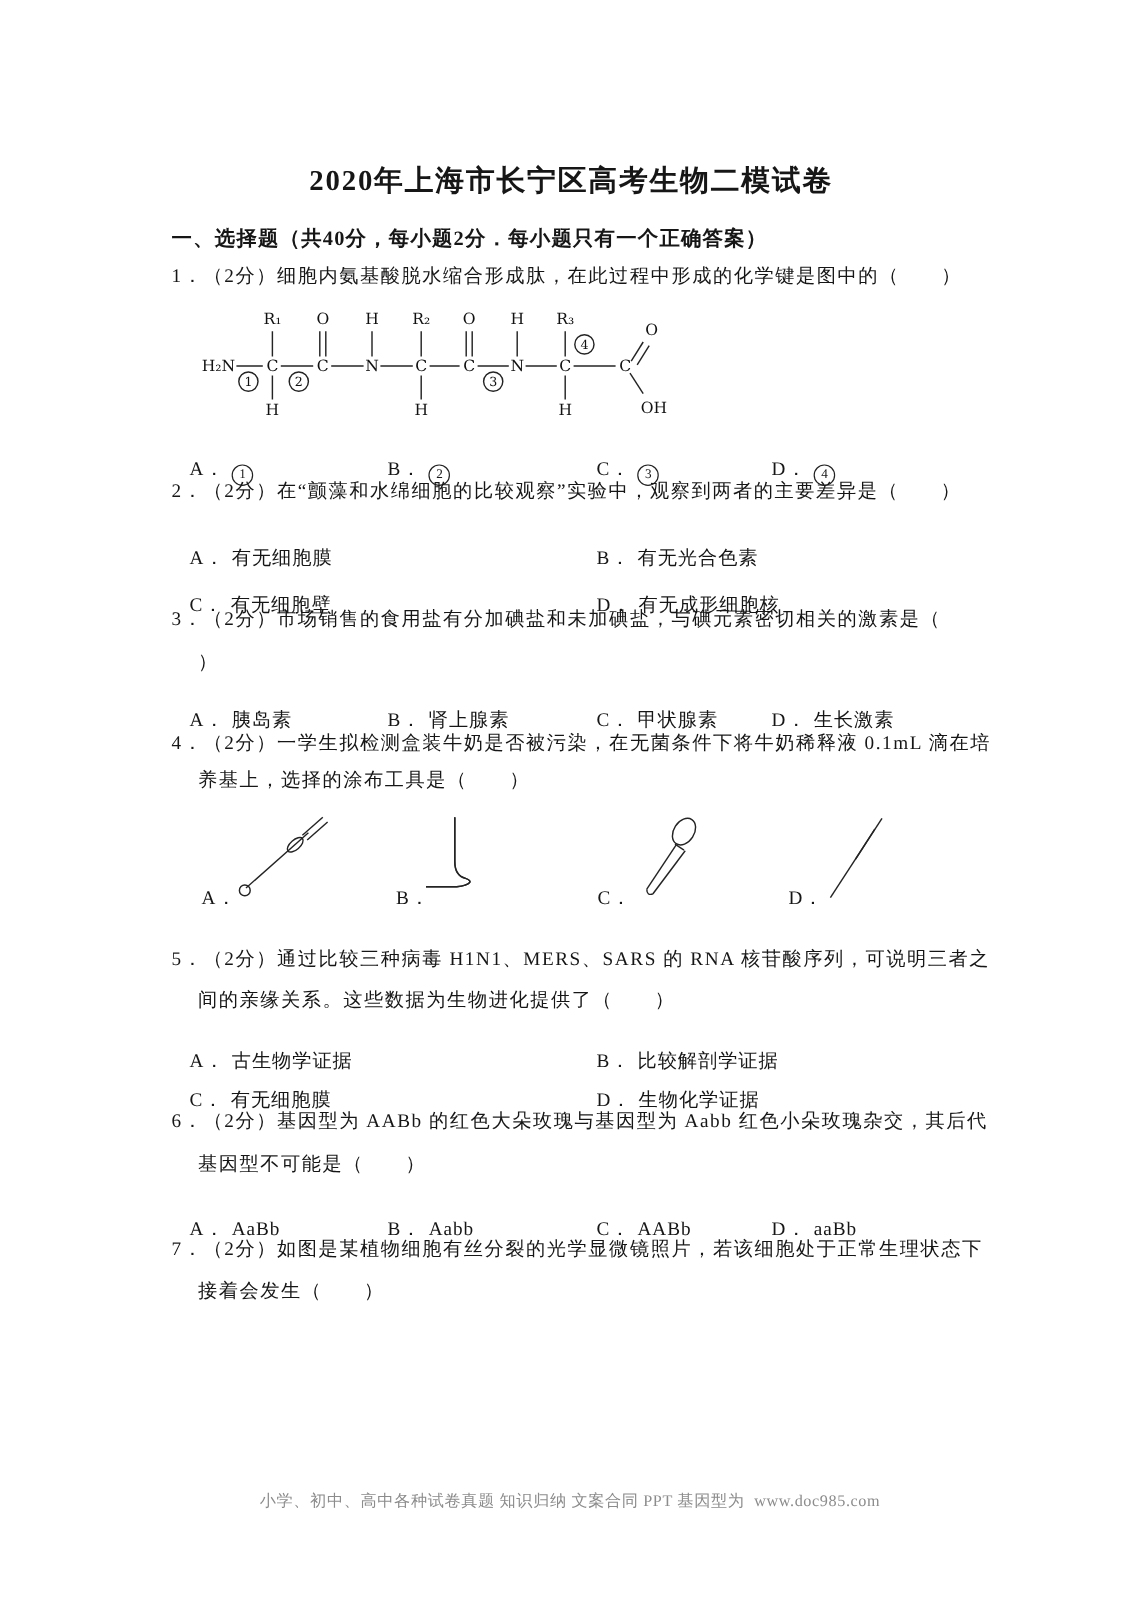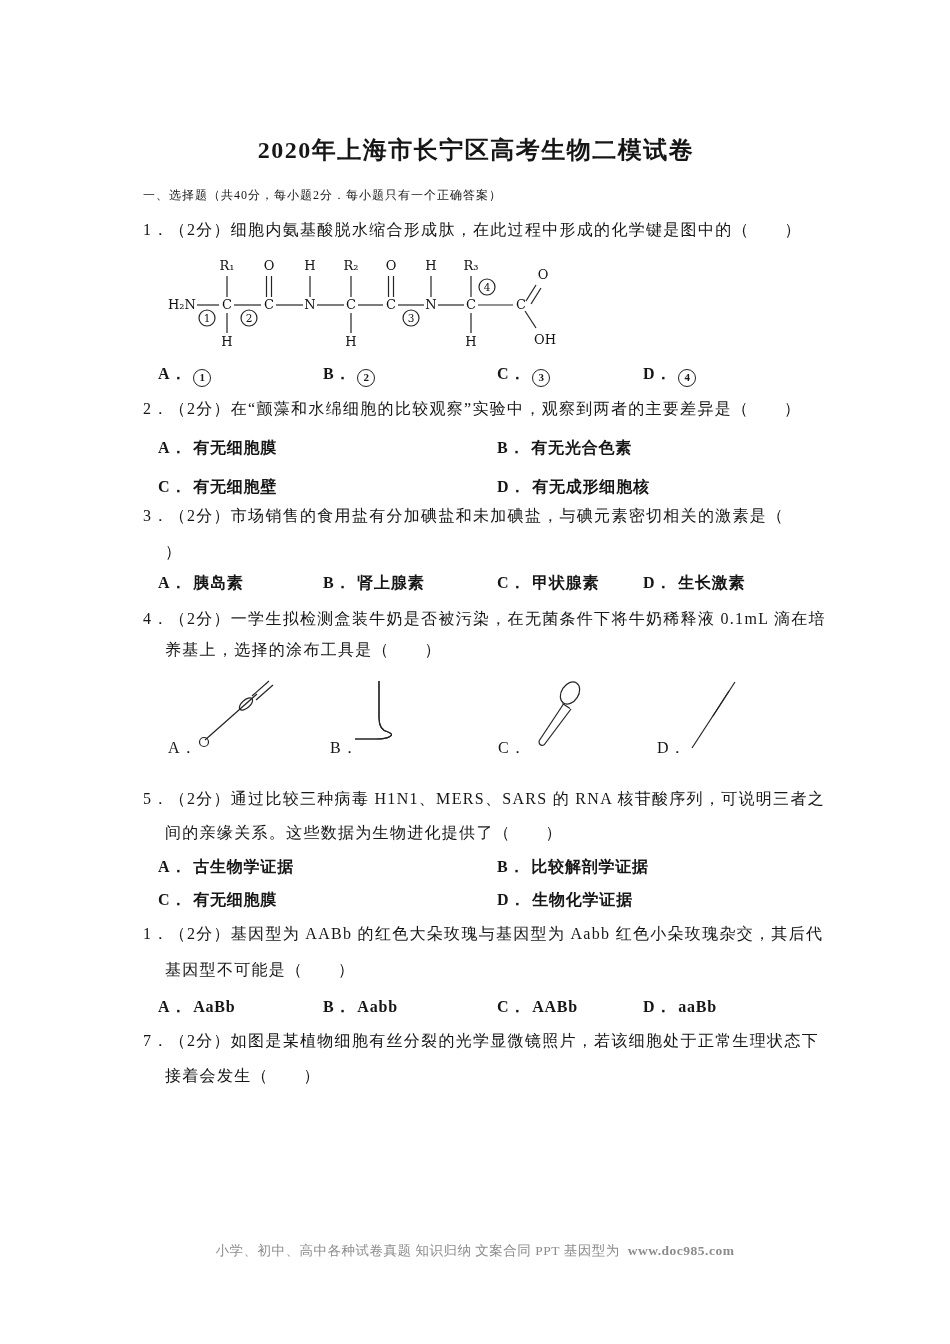--- a/index.html
+++ b/index.html
@@ -1,38 +1,38 @@
 <!DOCTYPE html>
 <html><head>
 <meta charset="utf-8">
 <style>
   html,body{margin:0;padding:0;background:#ffffff;}
   .page{position:relative;width:950px;height:1344px;background:#fff;overflow:hidden;
         font-family:"Liberation Serif","DejaVu Serif",serif;color:#161616;}
   .title{position:absolute;top:133px;left:0;width:950px;text-align:center;margin:1px;
          font-size:24px;font-weight:bold;letter-spacing:1.5px;}
-  .heading{position:absolute;top:187px;left:143px;font-size:12px;font-weight:normal;
+  .heading{position:absolute;top:187px;left:143px;font-size:17px;font-weight:bold;
            letter-spacing:1px;white-space:nowrap;}
   .line{position:absolute;left:143px;font-size:16px;letter-spacing:1.3px;white-space:nowrap;text-align:right;}
   .l2{left:165px;}
   .optrow{position:absolute;left:143px;width:780px;height:24px;font-size:16px;}
-  .opt{position:absolute;top:0;white-space:nowrap;letter-spacing:0.8px;font-weight:bold;}
+  .opt{position:absolute;top:17px;white-space:nowrap;letter-spacing:0.8px;}
   .optlabel{margin-right:6px;}
   .circ{display:inline-block;width:16px;height:16px;line-height:15px;border:1.2px solid #222;
         border-radius:50%;text-align:center;font-size:11px;letter-spacing:0;vertical-align:-2px;}
   .diagram{position:absolute;left:164px;top:252px;}
   .diagram text{font-size:13px;fill:#111;stroke:none;
                 font-family:"DejaVu Serif","DejaVu Sans",serif;}
   .diagram .mk{font-size:10.5px;}
   .tools{position:absolute;left:143px;top:678px;width:780px;height:84px;}
   .tool{position:absolute;top:0;}
   .tool-label{position:absolute;top:60px;font-size:16px;letter-spacing:0.8px;}
   .footer{position:absolute;top:1242px;left:0;width:950px;text-align:center;
           font-size:13.5px;color:#8c8c8c;letter-spacing:0.5px;}
-  .footer .url{margin-left:8px;font-weight:bold;}
+  .footer .url{margin-left:8px;}
   svg line,svg path,svg circle,svg ellipse{stroke:#242424;fill:none;stroke-width:1.2;}
 </style>
 </head>
 <body>
 
 <div class="page">
 
   <h1 class="title">2020年上海市长宁区高考生物二模试卷</h1>
 
   <div class="heading">一、选择题（共40分，每小题2分．每小题只有一个正确答案）</div>
@@ -162,21 +162,21 @@
   <div class="line l2" style="top:823px">间的亲缘关系。这些数据为生物进化提供了（　　）</div>
   <div class="optrow" style="top:857px">
     <span class="opt" style="left:15px"><span class="optlabel">A．</span><span>古生物学证据</span></span>
     <span class="opt" style="left:354px"><span class="optlabel">B．</span><span>比较解剖学证据</span></span>
   </div>
   <div class="optrow" style="top:890px">
     <span class="opt" style="left:15px"><span class="optlabel">C．</span><span>有无细胞膜</span></span>
     <span class="opt" style="left:354px"><span class="optlabel">D．</span><span>生物化学证据</span></span>
   </div>
 
-  <div class="line" style="top:924px">1．（2分）基因型为 AABb 的红色大朵玫瑰与基因型为 Aabb 红色小朵玫瑰杂交，其后代</div>
+  <div class="line" style="top:924px">6．（2分）基因型为 AABb 的红色大朵玫瑰与基因型为 Aabb 红色小朵玫瑰杂交，其后代</div>
   <div class="line l2" style="top:960px">基因型不可能是（　　）</div>
   <div class="optrow" style="top:997px">
     <span class="opt" style="left:15px"><span class="optlabel">A．</span><span>AaBb</span></span>
     <span class="opt" style="left:180px"><span class="optlabel">B．</span><span>Aabb</span></span>
     <span class="opt" style="left:354px"><span class="optlabel">C．</span><span>AABb</span></span>
     <span class="opt" style="left:500px"><span class="optlabel">D．</span><span>aaBb</span></span>
   </div>
 
   <div class="line" style="top:1031px">7．（2分）如图是某植物细胞有丝分裂的光学显微镜照片，若该细胞处于正常生理状态下</div>
   <div class="line l2" style="top:1066px">接着会发生（　　）</div>

